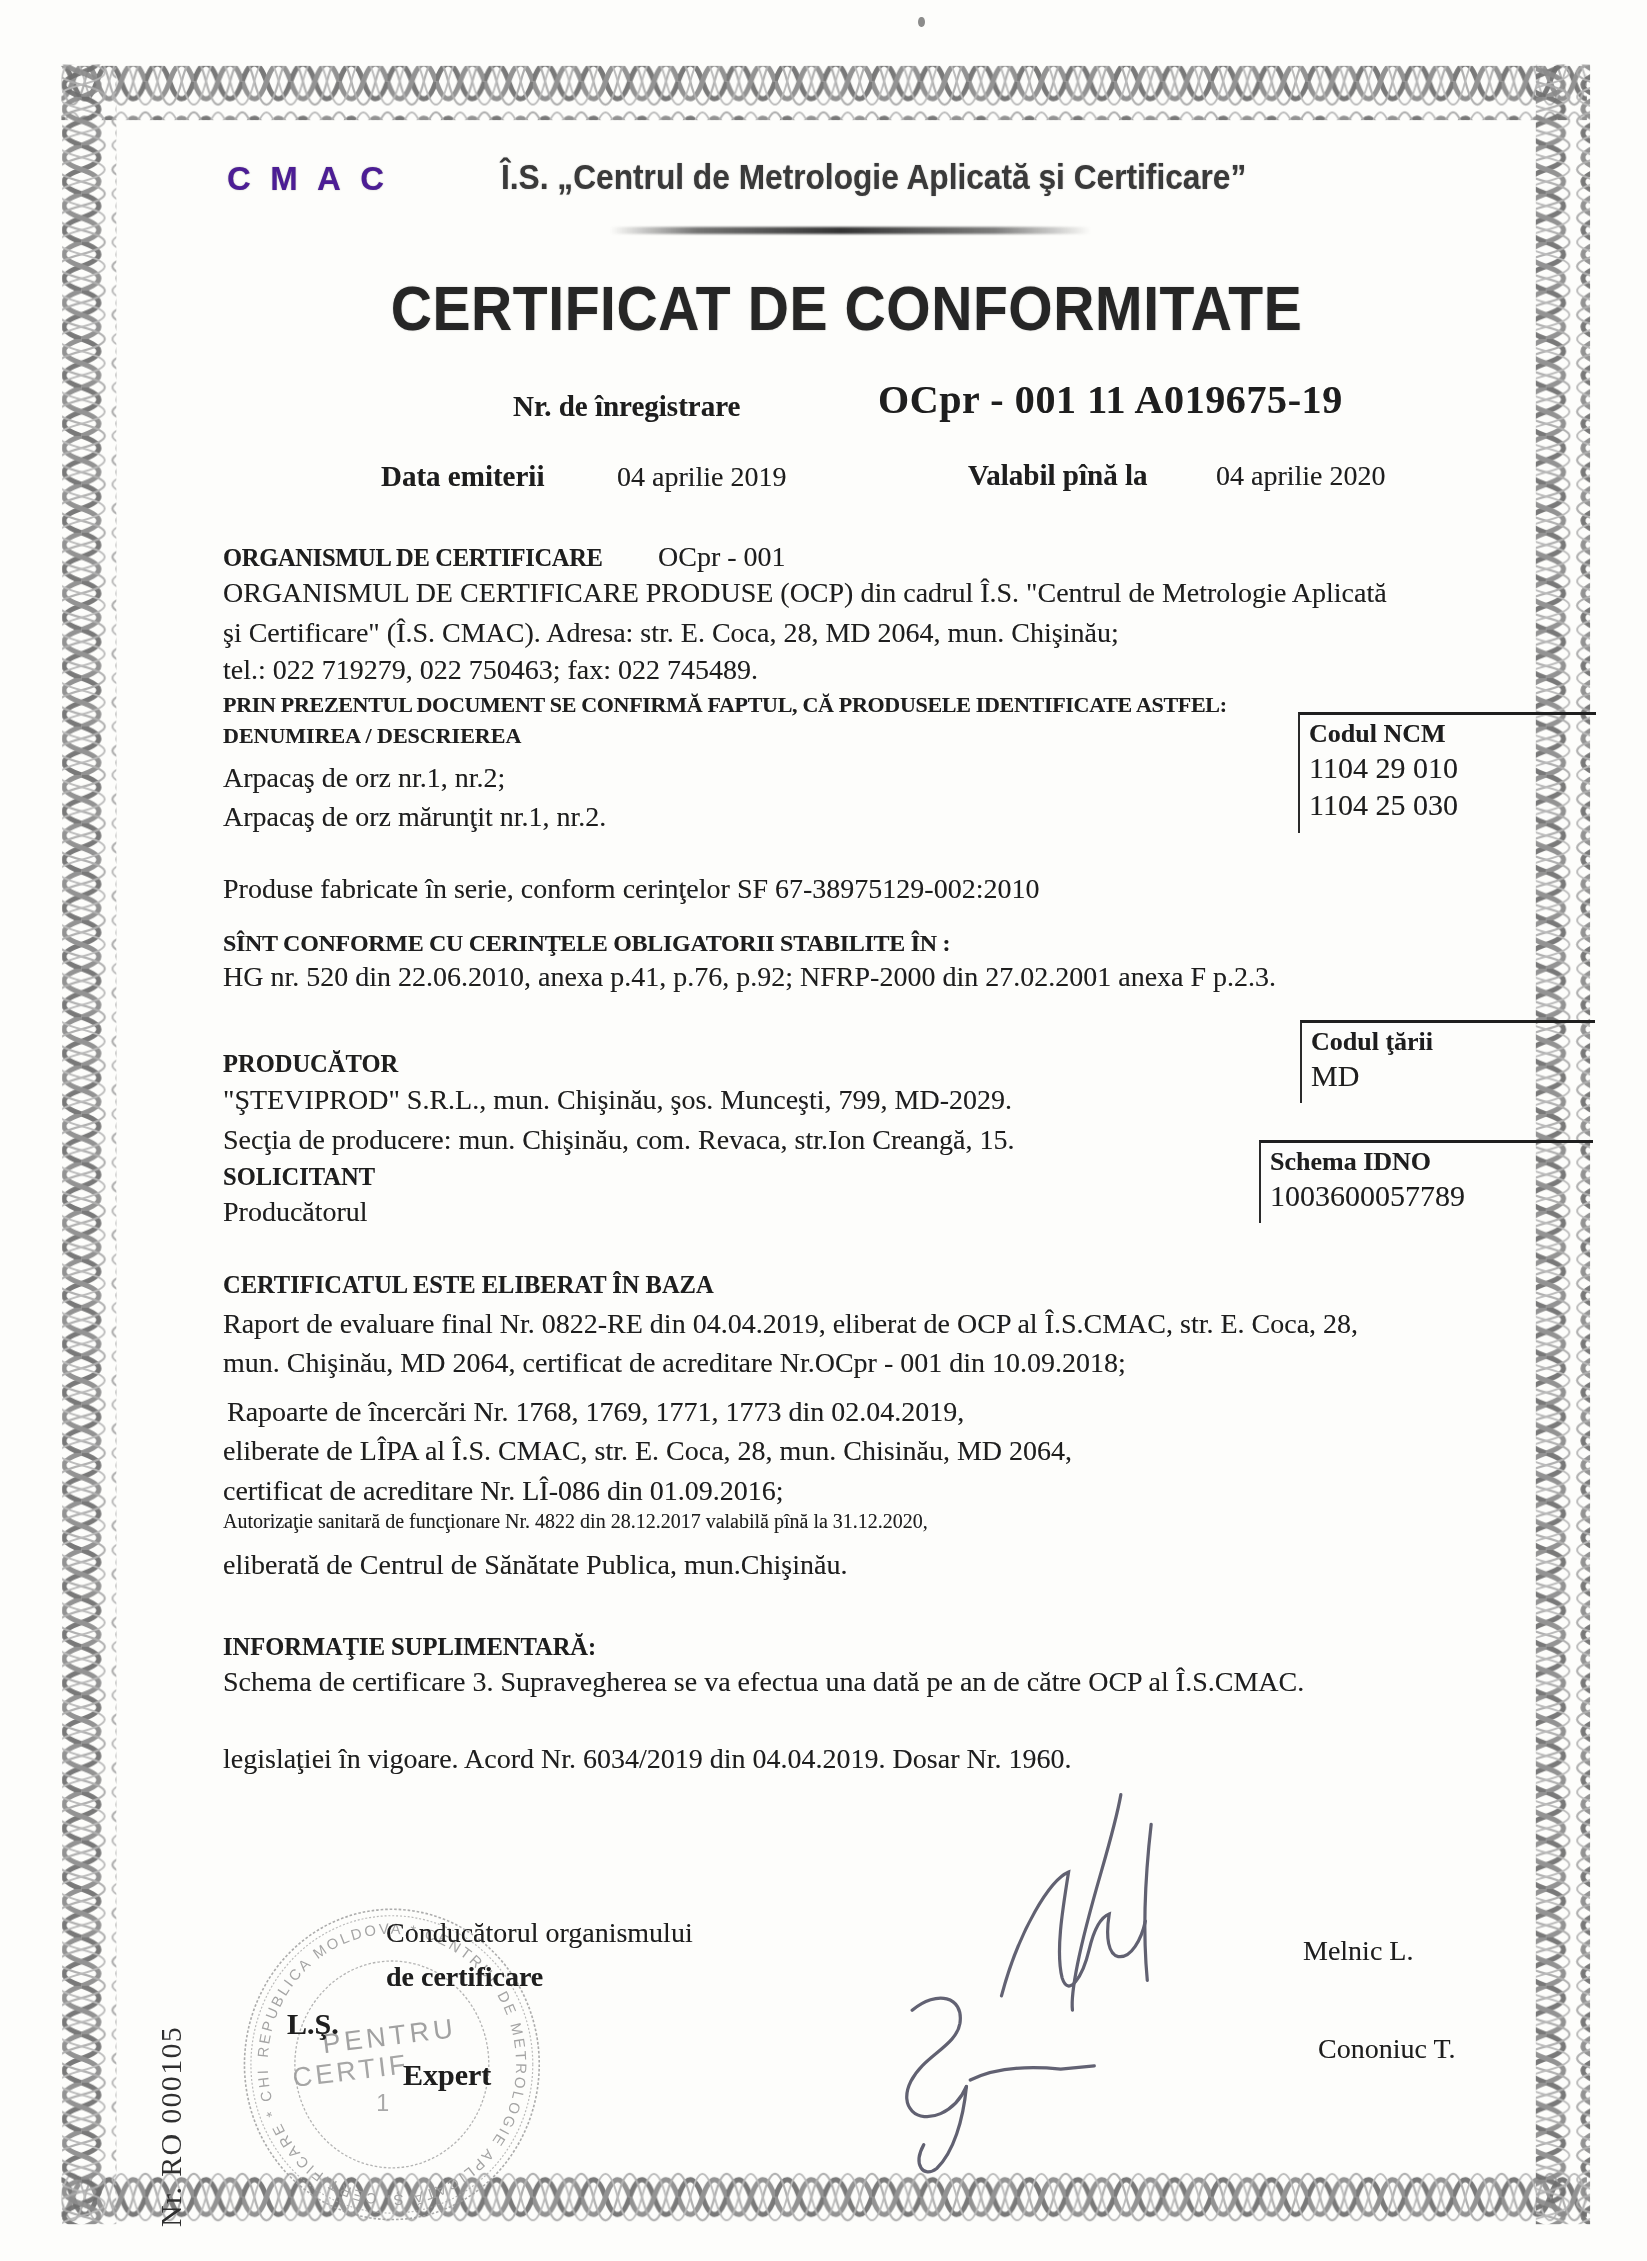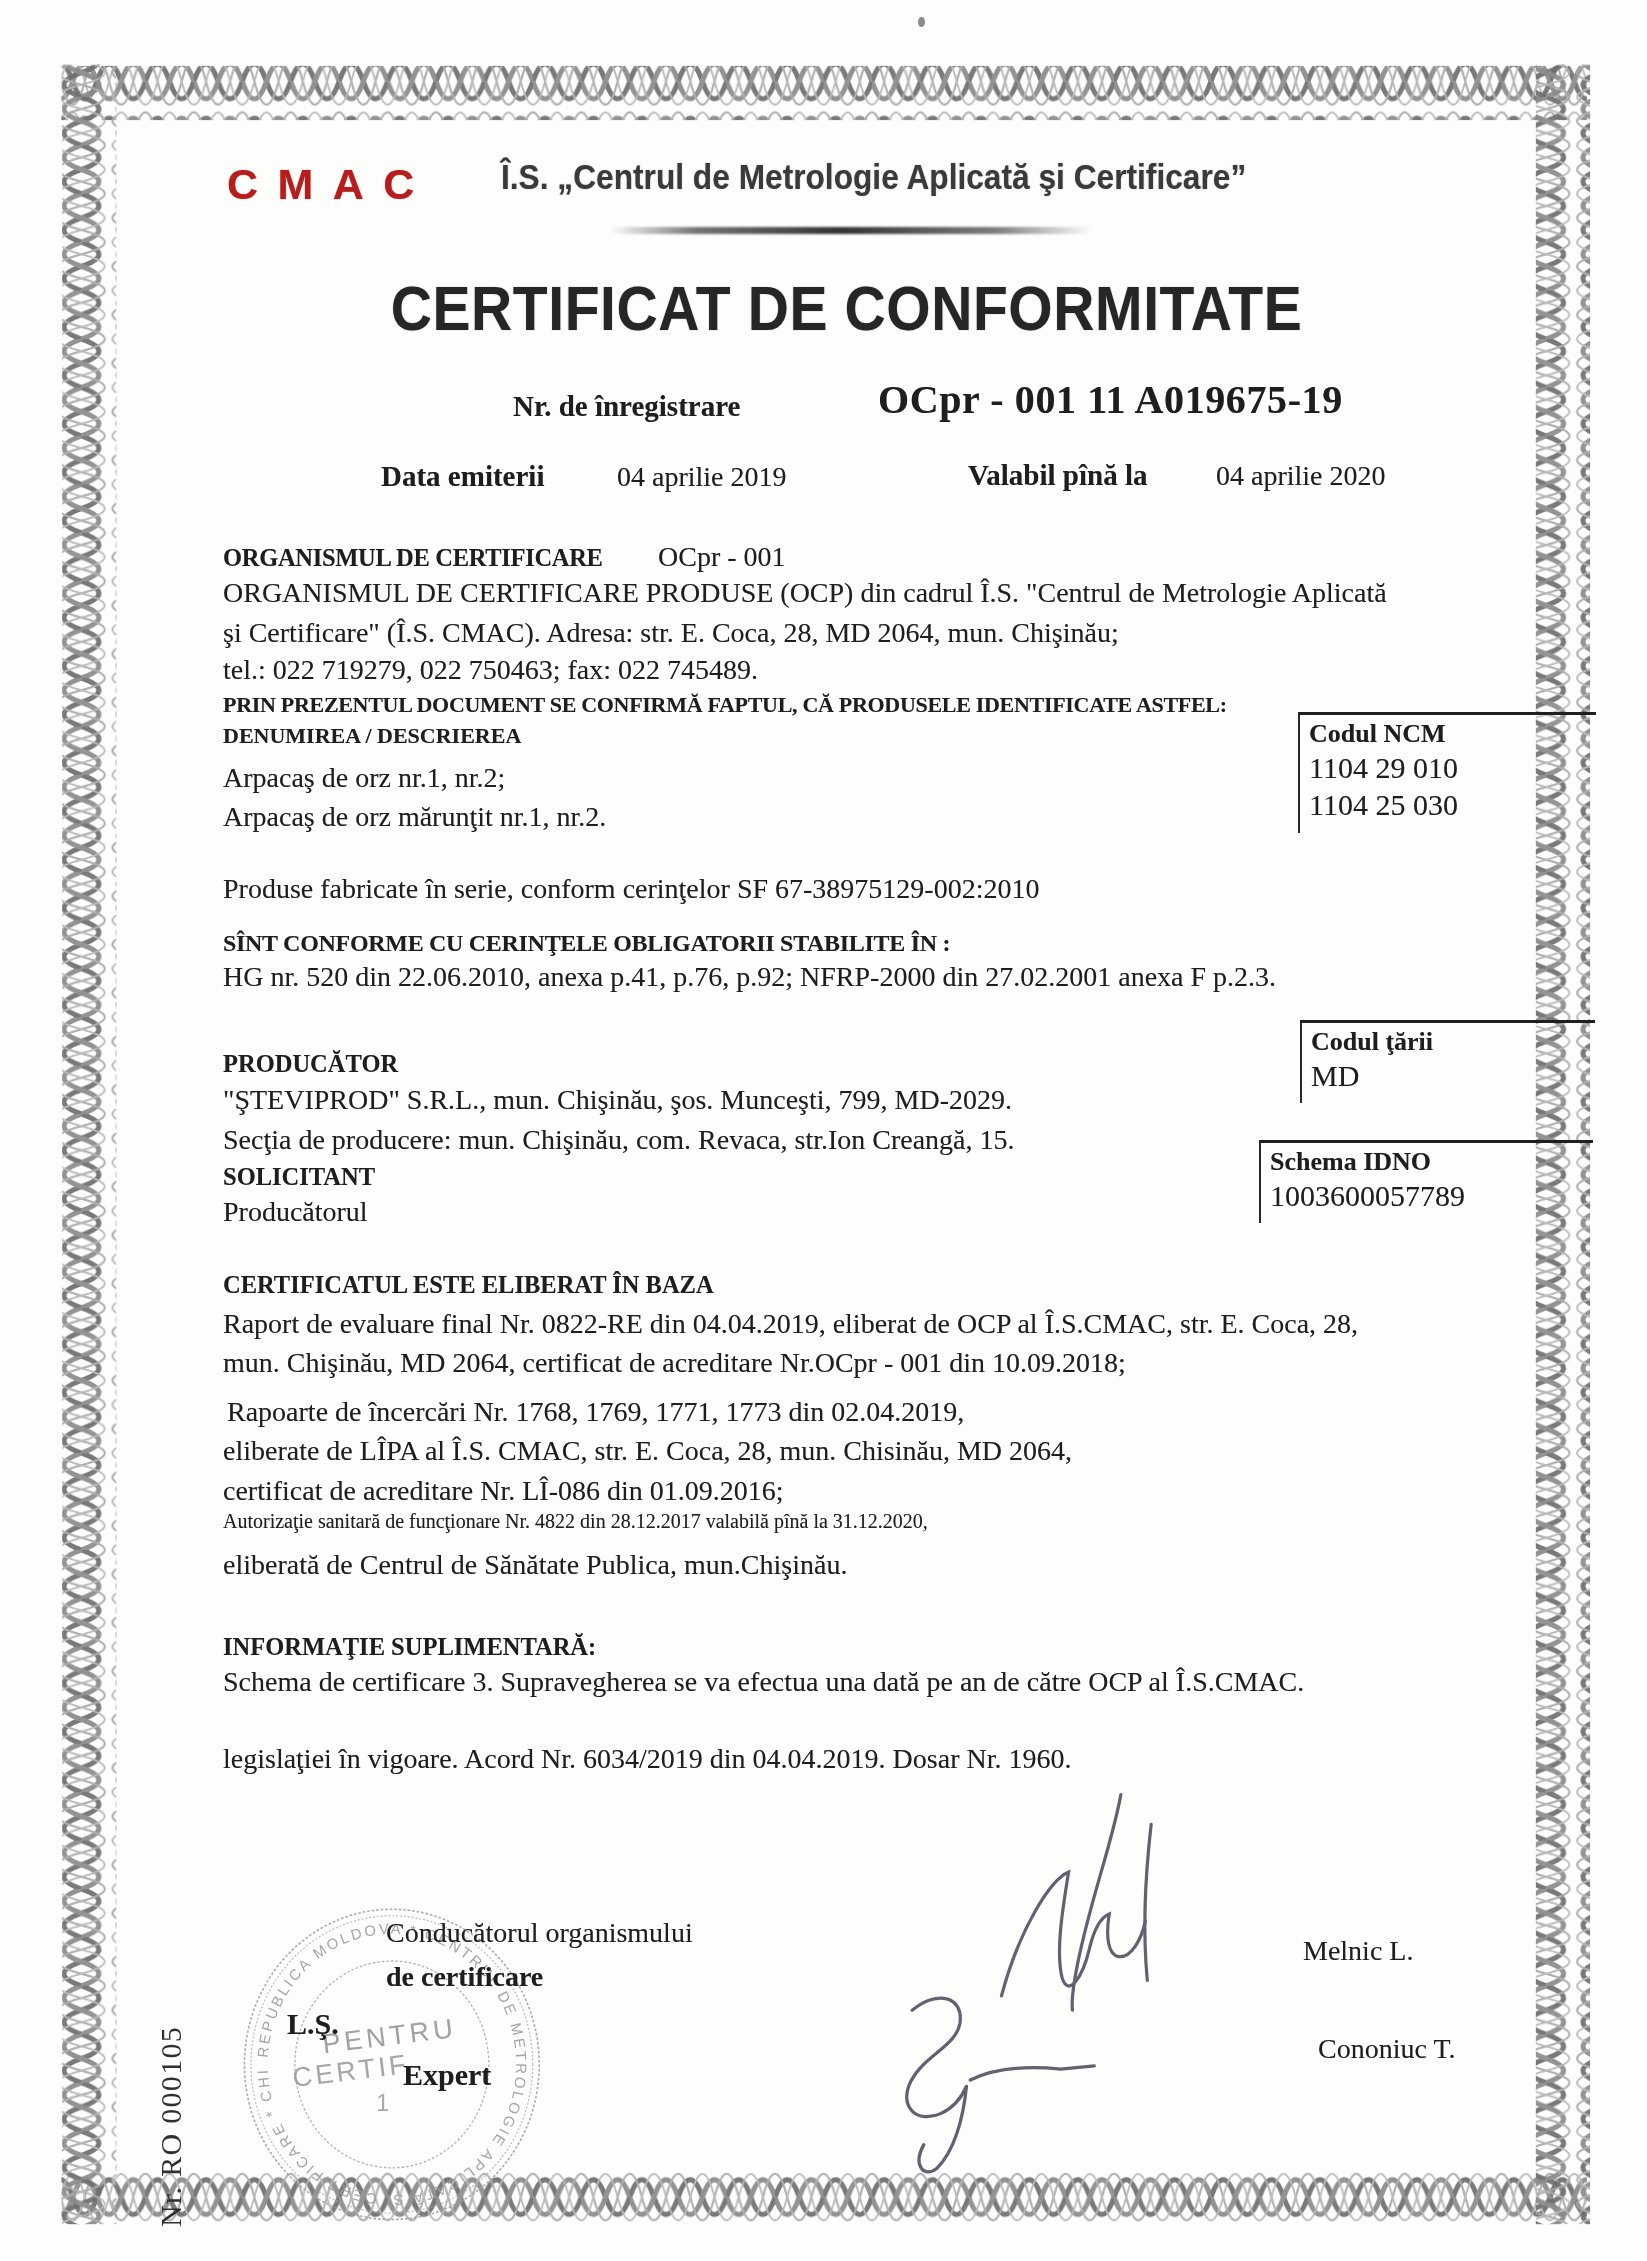--- a/index.html
+++ b/index.html
@@ -11,22 +11,22 @@
     font-family:"Liberation Serif", serif;
     color:#1e1e1e;
   }
   .abs{position:absolute;white-space:nowrap;}
   .fuzz{text-shadow:0 0 0.6px rgba(20,20,20,.35);}
   .serif{font-family:"Liberation Serif", serif;}
 
   .logo{
     left:227px;top:160px;
     font-family:"Liberation Sans", sans-serif;
-    font-size:43px;font-weight:700;letter-spacing:19.4px;
-    color:#b91c1c;text-shadow:0 0 1.3px rgba(60,60,60,.5);
+    font-size:33px;font-weight:700;letter-spacing:19.4px;
+    color:#4c1d95;text-shadow:0 0 1.3px rgba(60,60,60,.5);
   }
   .org-title{
     left:501px;top:158px;
     font-family:"Liberation Sans", sans-serif;
     font-size:33px;font-weight:700;color:#3a3a3a;
     transform:scale(.96,1.04);transform-origin:left top;
     text-shadow:0 0 1.3px rgba(60,60,60,.45);
   }
   .divider{
     left:610px;top:227px;width:481px;height:7px;

